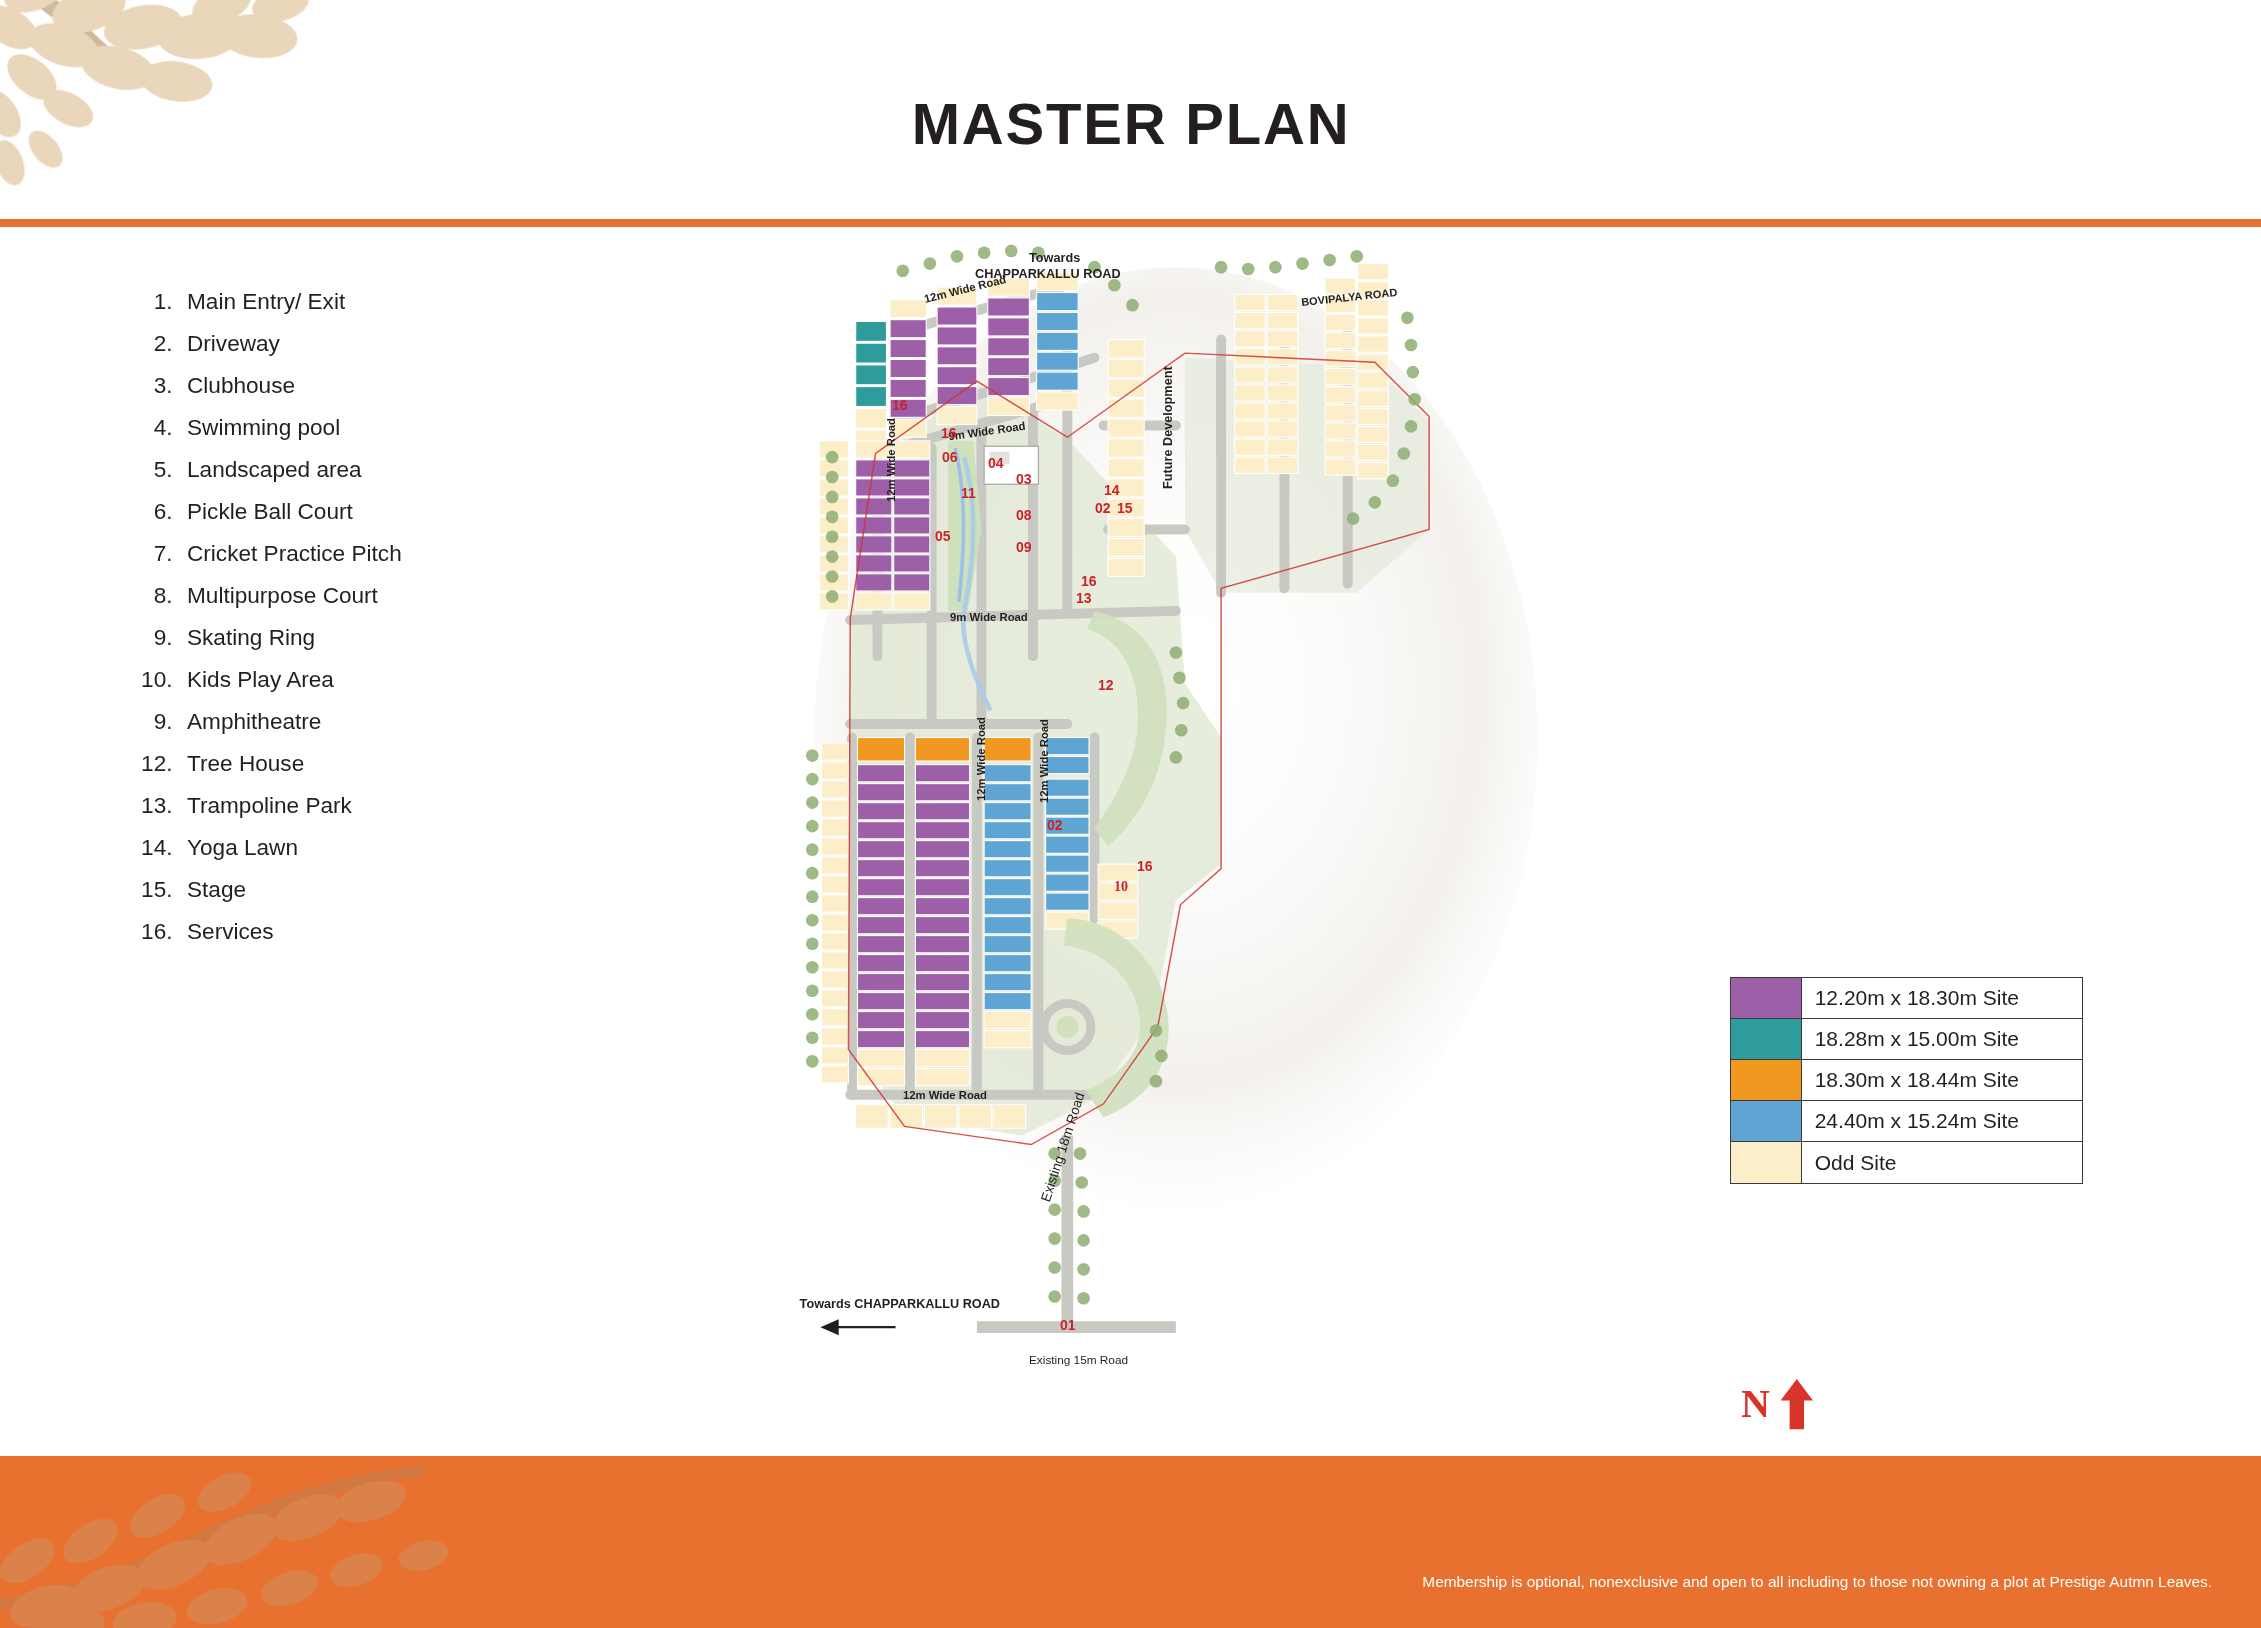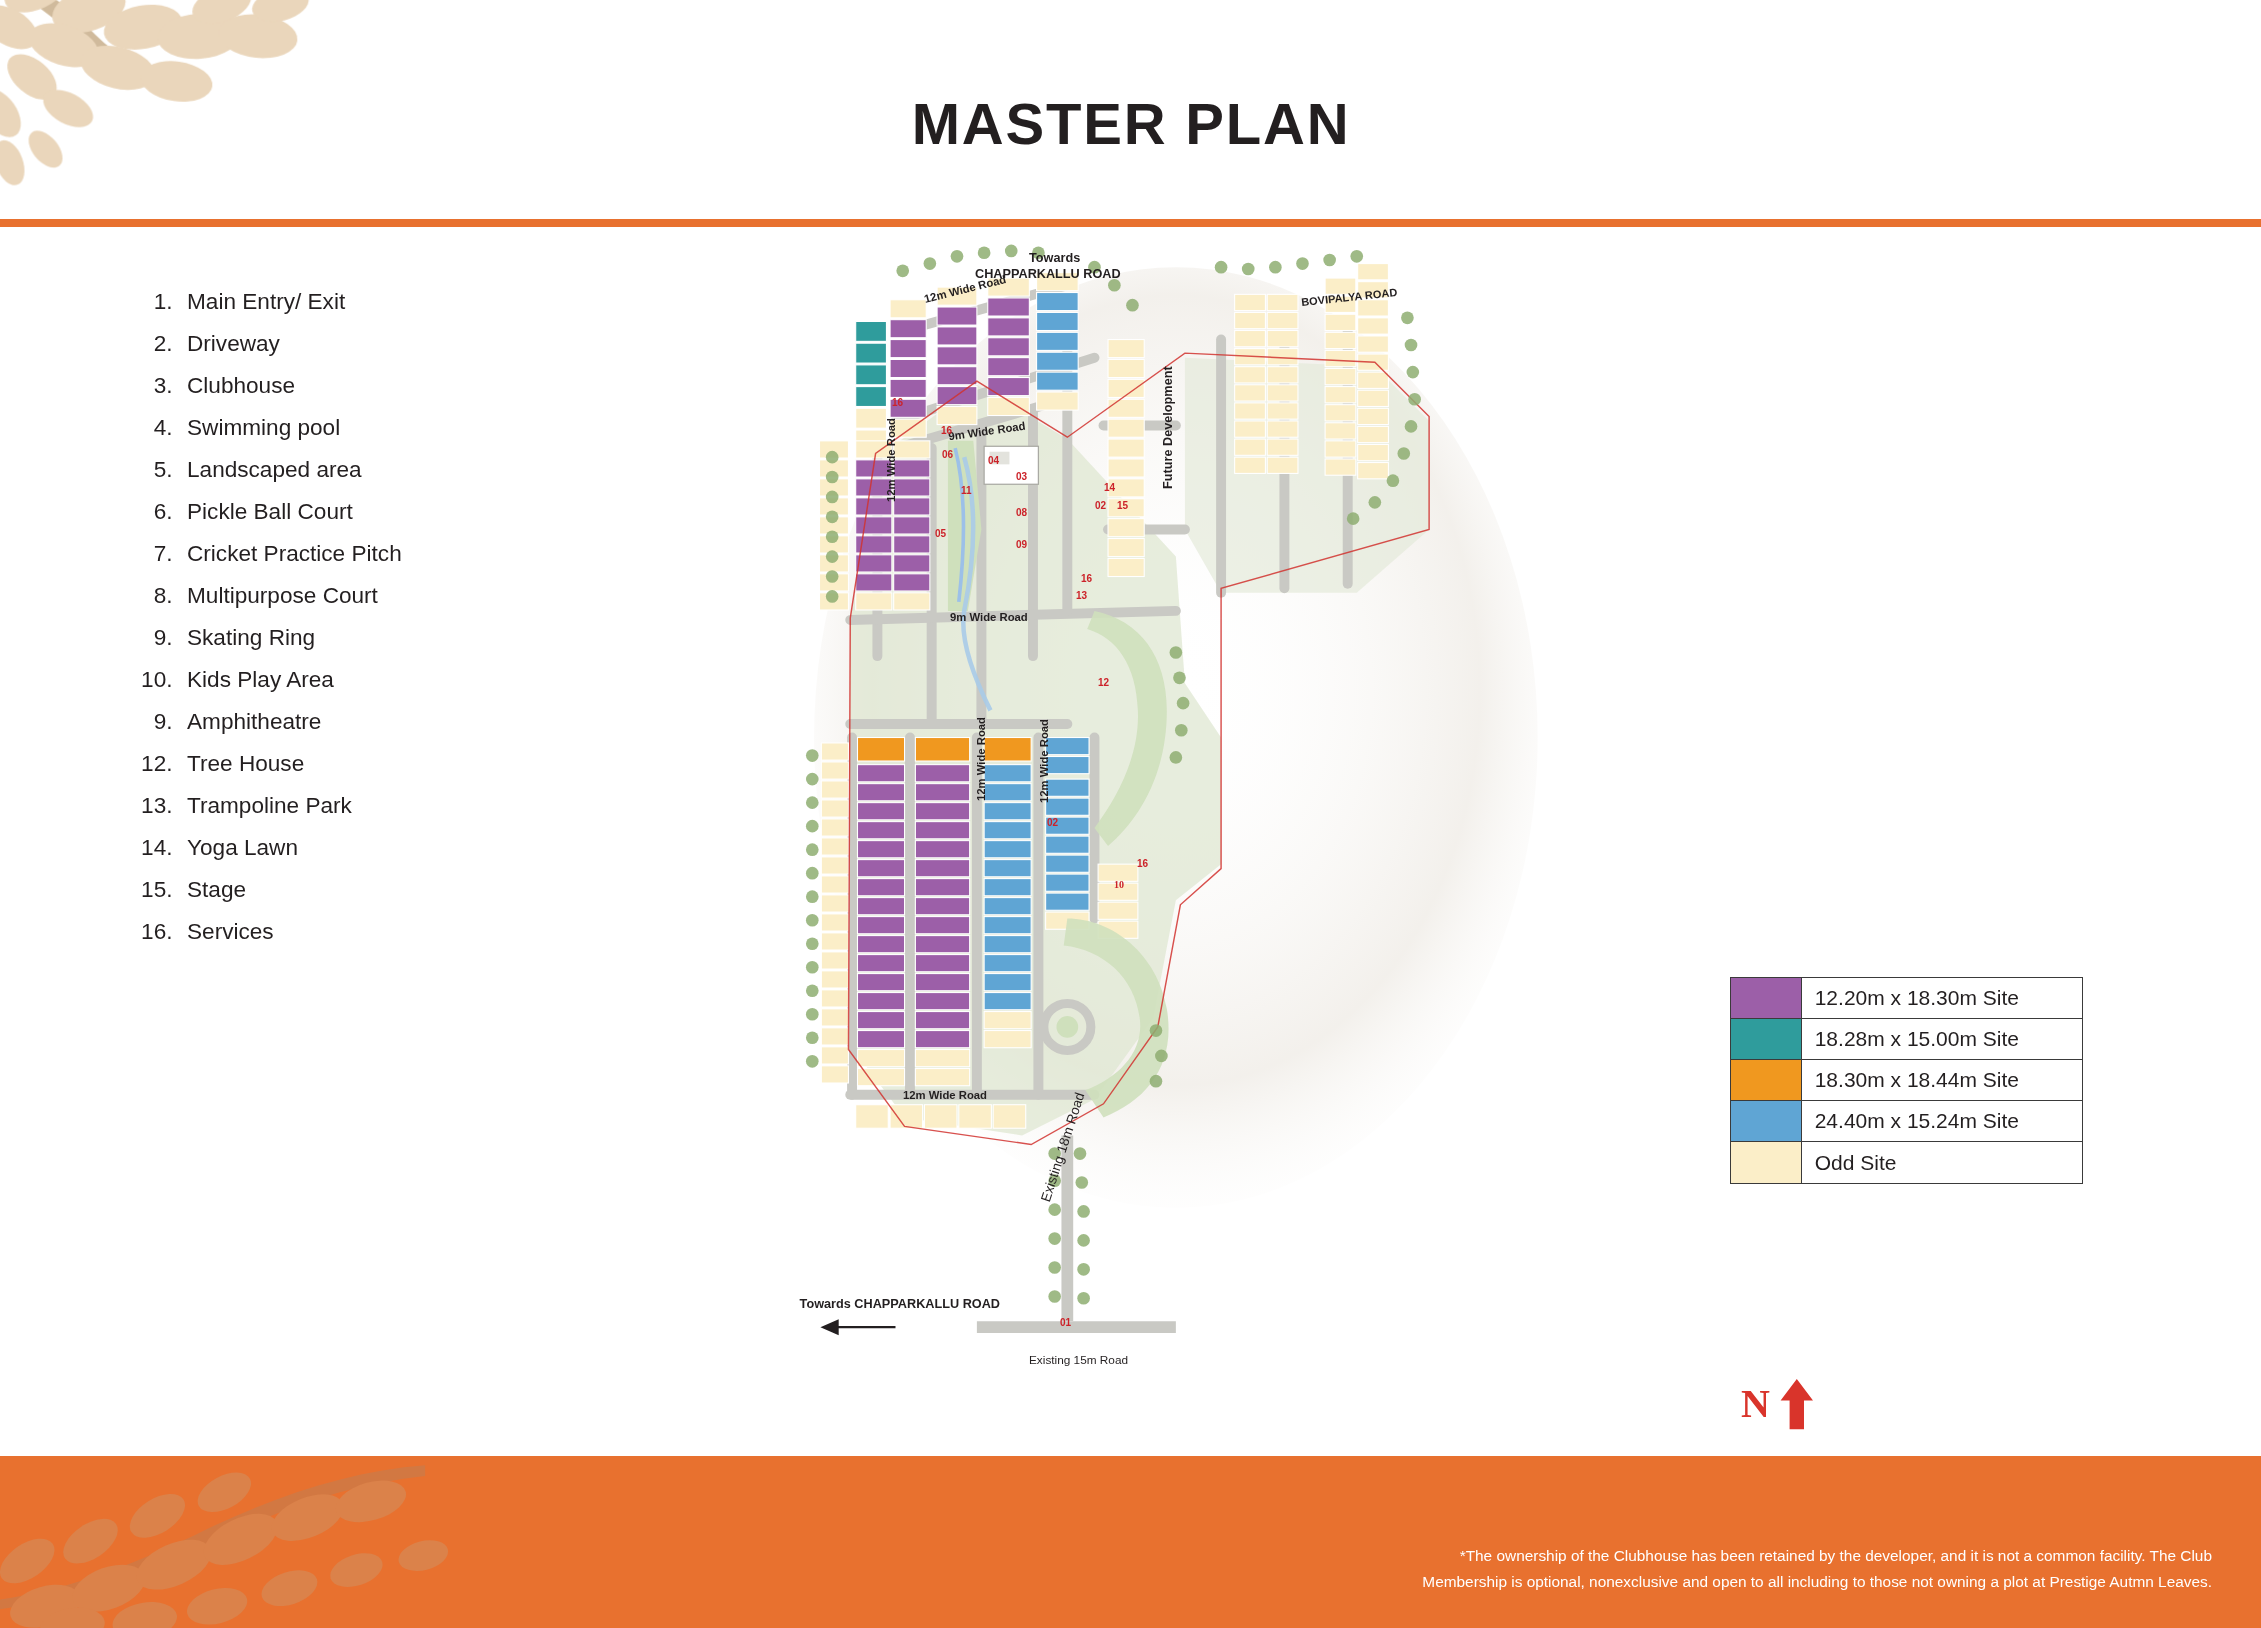--- a/index.html
+++ b/index.html
@@ -92,21 +92,21 @@
     position: absolute; left: 796px; top: 231px; width: 814px; height: 1212px;
   }
   .map svg { display: block; }
 
   .maplabel {
     position: absolute; font-size: 12.7px; font-weight: bold; color: #231f20;
     white-space: nowrap;
   }
   .maplabel.small { font-size: 11px; }
   .rednum {
-    position: absolute; font-size: 10px; font-weight: bold; color: #cc2229;
+    position: absolute; font-size: 14px; font-weight: bold; color: #cc2229;
     white-space: nowrap;
   }
   .roadlabel {
     position: absolute; font-size: 11.3px; font-weight: bold; color: #231f20;
     white-space: nowrap;
   }
 </style>
 </head>
 <body>
 
@@ -670,19 +670,18 @@
         <ellipse cx="258" cy="70" rx="32" ry="18" transform="rotate(-28 258 70)"></ellipse>
         <ellipse cx="90" cy="218" rx="36" ry="20" transform="rotate(-8 90 218)"></ellipse>
         <ellipse cx="170" cy="212" rx="36" ry="20" transform="rotate(-10 170 212)"></ellipse>
         <ellipse cx="250" cy="196" rx="34" ry="19" transform="rotate(-14 250 196)"></ellipse>
         <ellipse cx="330" cy="176" rx="32" ry="18" transform="rotate(-18 330 176)"></ellipse>
         <ellipse cx="404" cy="156" rx="30" ry="17" transform="rotate(-18 404 156)"></ellipse>
         <ellipse cx="478" cy="140" rx="28" ry="16" transform="rotate(-14 478 140)"></ellipse>
       </g>
     </svg>
     <div class="footer-text">
-      <div>*The ownership of the Clubhouse has been retained by the developer, and it is not a common facility. The Club</div>
       <div>Membership is optional, nonexclusive and open to all including to those not owning a plot at Prestige Autmn Leaves.</div>
     </div>
   </div>
 
 </div>
 
 
 </body></html>

